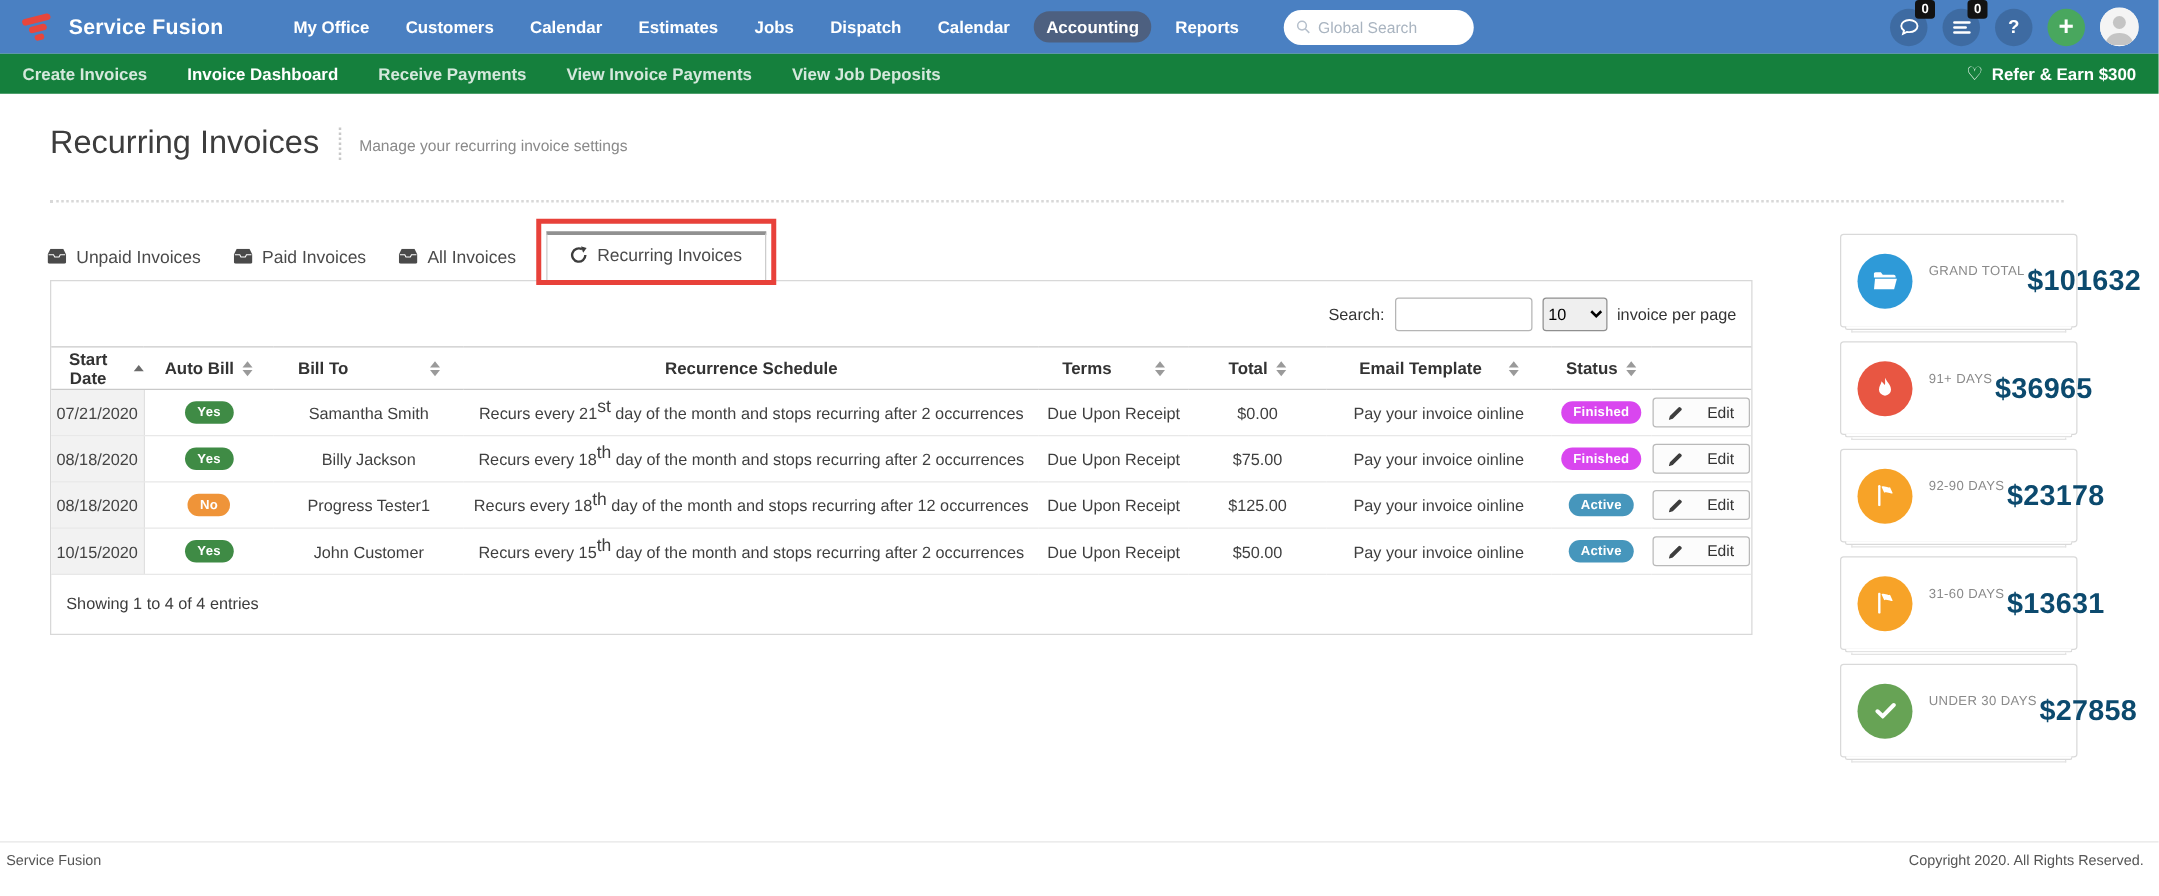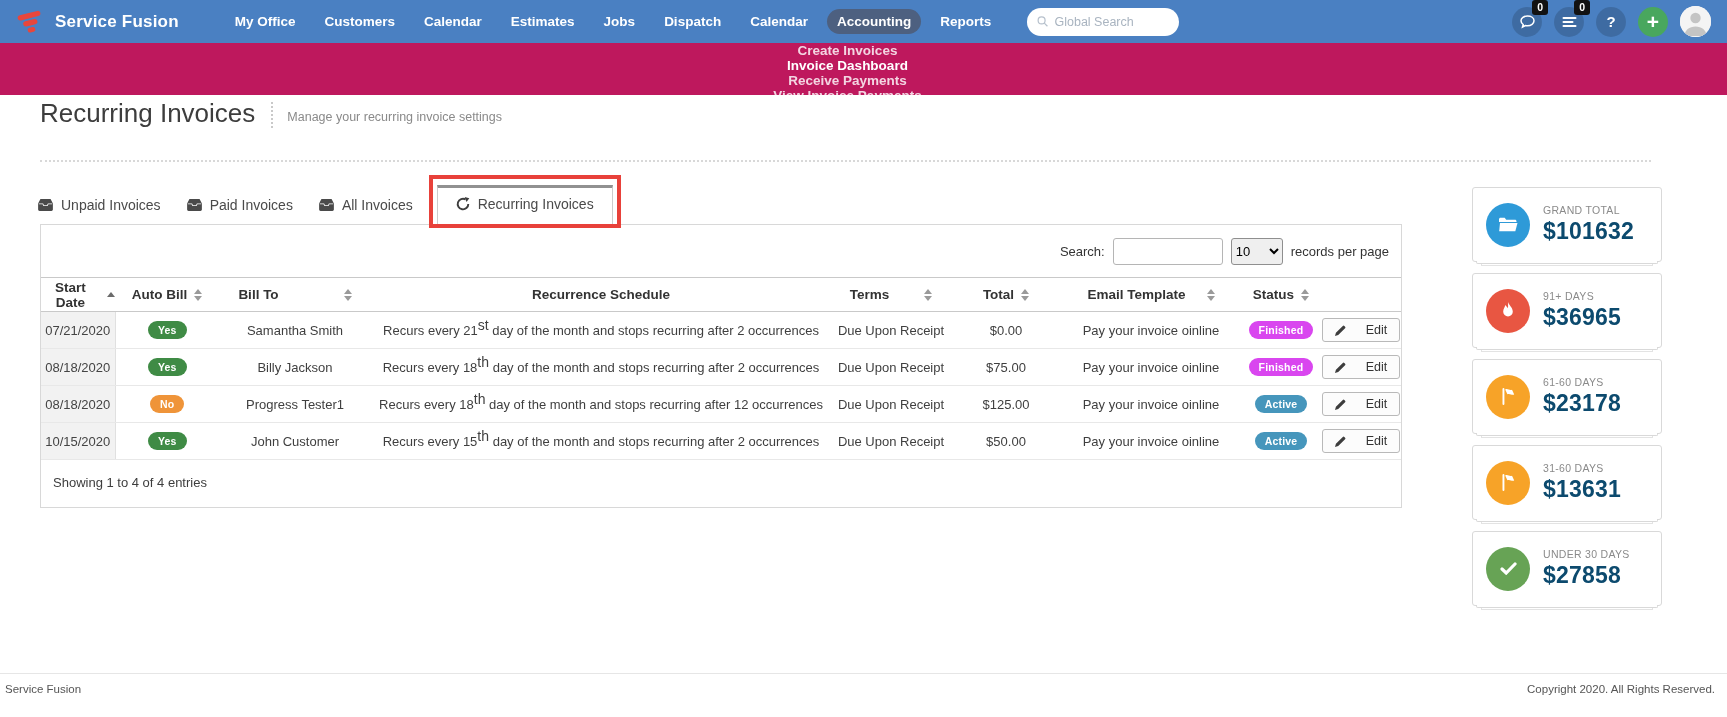--- a/index.html
+++ b/index.html
@@ -23,22 +23,22 @@
   ::placeholder { color:#a9b4c0; }
   .top-icons { margin-left:auto; display:flex; align-items:center; gap:12px; }
   .icon-circle { width:30px; height:30px; border-radius:50%; background:rgba(0,0,0,.16); color:#fff; display:flex; align-items:center; justify-content:center; position:relative; cursor:pointer; flex-shrink:0; }
   .icon-circle.add { background:#49a75e; font-size:21px; font-weight:bold; }
   .badge { position:absolute; top:-7px; right:-6px; background:#121212; color:#fff; font-size:10.5px; font-weight:bold; padding:1px 5px; border-radius:3px; line-height:13px; }
   .avatar { width:31px; height:31px; border-radius:50%; background:#f4f4f4; overflow:hidden; cursor:pointer; flex-shrink:0; }
   .help-q { font-size:15px; font-weight:bold; }
 
   
   .subnav {
-    position:absolute; top:43px; left:0; width:100%; height:52px;
-    background:#be185d; display:flex; align-items:center; padding:0 18px;flex-direction:column;
+    position:absolute; top:43px; left:0; width:100%; height:32px;
+    background:#15803d; display:flex; align-items:center; padding:0 18px;
   }
   .subnav-item { color:rgba(255,255,255,.82); font-size:13.5px; font-weight:600; margin-right:32px; cursor:pointer; white-space:nowrap; }
   .subnav-item.active { color:#fff;text-align:right; }
   .refer { margin-left:auto; color:#fff; font-size:13.5px; font-weight:bold; display:flex; gap:7px; align-items:center; cursor:pointer; }
   .heart { font-size:15px; font-weight:normal; }
 
   
   .page-header { position:absolute; top:98px; left:40px; display:flex; align-items:flex-end; }
   .page-title { font-size:26px; color:#3d3d3d; font-weight:500; line-height:30px; }
   .page-subtitle { margin-left:16px; padding-left:14px; border-left:2px dotted #c9c9c9; font-size:12.5px; color:#8a8a8a; padding-bottom:4px; padding-top:8px; }
@@ -80,21 +80,21 @@
   .summary { padding:15px 12px 17px; font-size:13px; color:#3d3d3d; }
 
   
   .sidebar { position:absolute; top:187px; left:1472px; width:190px; }
   .card { position:relative; background:#fff; border:1px solid #d9d9d9; border-radius:3px; height:75px; margin-bottom:11px; display:flex; align-items:center; padding:0 13px; gap:13px; }
   .card::before { content:""; position:absolute; left:3px; right:3px; bottom:-3px; height:2px; background:#fff; border:1px solid #d9d9d9; border-top:0; border-radius:0 0 2px 2px; }
   .card::after { content:""; position:absolute; left:8px; right:8px; bottom:-5px; height:1px; background:#fff; border:1px solid #e3e3e3; border-top:0; }
   .card-icon { width:44px; height:44px; border-radius:50%; display:flex; align-items:center; justify-content:center; flex-shrink:0; }
   .ci-blue { background:#2e9ad8; } .ci-red { background:#e85642; }
   .ci-orange { background:#f7a328; } .ci-green { background:#67a355; }
-  .card-text { display:flex; flex-direction:column; gap:2px; }
+  .card-text { display:flex; flex-direction:row; gap:2px; }
   .card-label { font-size:10.5px; color:#8a8a8a; letter-spacing:.3px; white-space:nowrap; }
   .card-value { font-size:23px; font-weight:bold; color:#0c4a6e; letter-spacing:.2px; }
 
   
   .footer { position:absolute; top:673px; left:0; width:100%; border-top:1px solid #e6e6e6; }
   .footer-inner { display:flex; justify-content:space-between; padding:9px 12px 0 5px; font-size:11.5px; color:#555; }
 </style>
 </head>
 <body>
 
@@ -212,21 +212,21 @@
   </span>
 </div>
 
 <div class="panel">
   <div class="panel-controls">
     <span>Search:</span>
     <input type="text" class="search-input" value="" style="">
     <select class="page-size">
       <option>10</option>
     </select>
-    <span>records per page</span>
+    <span>invoice per page</span>
   </div>
 
   <table>
     <colgroup>
       <col style="width:74px">
         <col style="width:104px">
         <col style="width:152px">
         <col style="width:460px">
       <col style="width:120px">
         <col style="width:110px">
@@ -407,21 +407,21 @@
     </div>
   </div>
   <div class="card">
     <div class="card-icon ci-orange">
       <svg width="14" height="17" viewBox="0 0 14 17">
         <rect x="1.5" y="0" width="1.9" height="17" rx="0.95" fill="#fff"></rect>
         <path fill="#fff" d="M4.2 1.4c2.6-1.1 4.2 1.2 6.8.3l2.2 4.8c-2.6.9-4.2-1.4-6.8-.3z"></path>
       </svg>
     </div>
     <div class="card-text">
-      <span class="card-label">61-60 DAYS</span>
+      <span class="card-label">92-90 DAYS</span>
       <span class="card-value">$23178</span>
     </div>
   </div>
   <div class="card">
     <div class="card-icon ci-orange">
       <svg width="14" height="17" viewBox="0 0 14 17">
         <rect x="1.5" y="0" width="1.9" height="17" rx="0.95" fill="#fff"></rect>
         <path fill="#fff" d="M4.2 1.4c2.6-1.1 4.2 1.2 6.8.3l2.2 4.8c-2.6.9-4.2-1.4-6.8-.3z"></path>
       </svg>
     </div>

